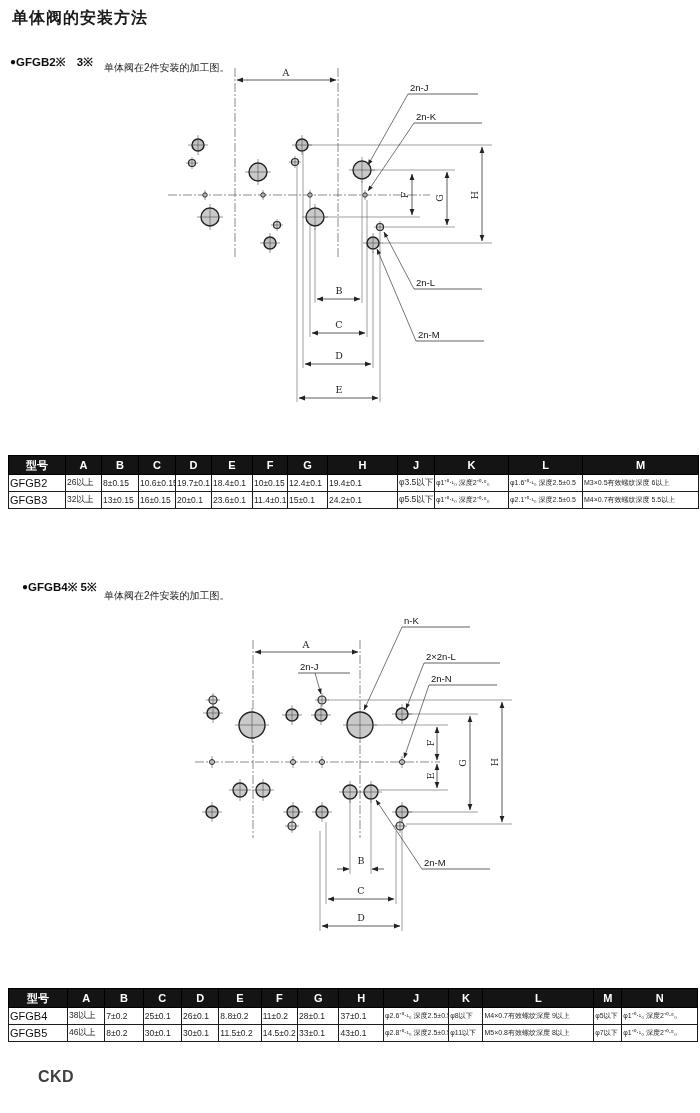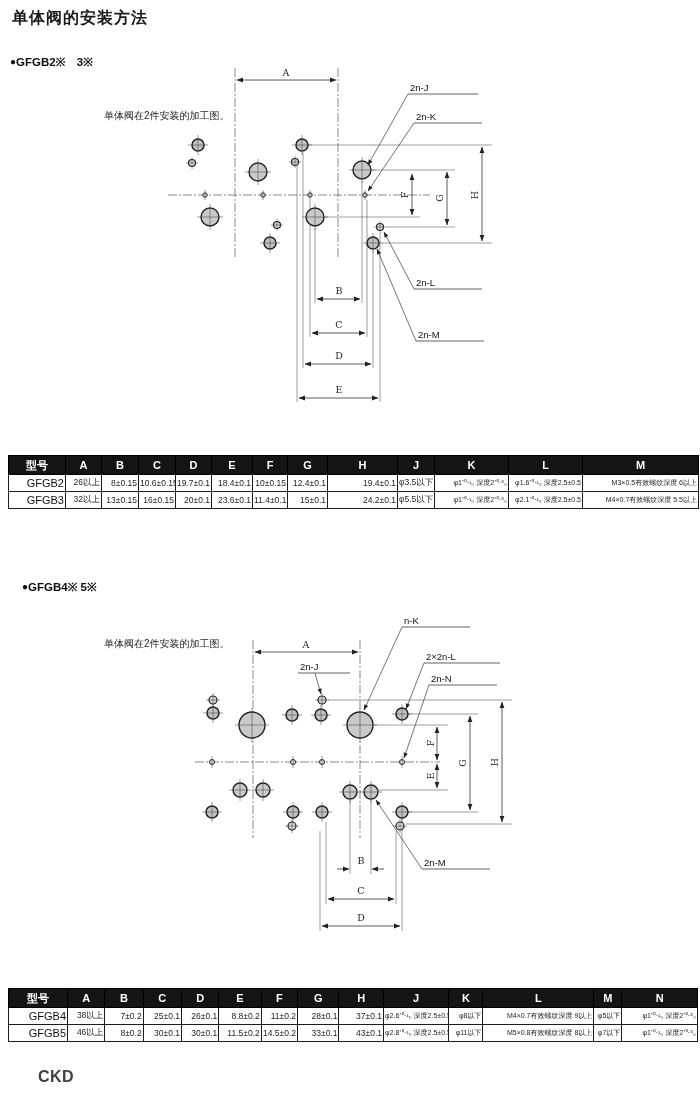--- a/index.html
+++ b/index.html
@@ -2,38 +2,38 @@
 <html><head>
 <meta charset="utf-8">
 <style>
   html,body{margin:0;padding:0;}
   body{width:700px;height:1113px;background:#ffffff;position:relative;
        font-family:"Liberation Sans",sans-serif;color:#1a1a1a;overflow:hidden;}
   .abs{position:absolute;}
   #page-title{left:12px;top:8px;font-family:Liberation Sans, sans-serif;font-size:16px;font-weight:bold;letter-spacing:1px;}
   .sec-head{font-size:11.5px;font-weight:bold;color:#0d0d0d;margin-top:22px;}
   .sec-head .bullet{font-size:10px;vertical-align:1px;}
-  .caption{font-size:10px;color:#222;margin-top:48px;}
+  .caption{font-size:10px;color:#222;}
   svg{display:block;}
   svg .cl{stroke:#5a5a5a;stroke-width:0.7;stroke-dasharray:9 2 2 2;fill:none;}
   svg .ext{stroke:#5f5f5f;stroke-width:0.6;fill:none;}
   svg .dim{stroke:#333;stroke-width:0.8;fill:none;}
   svg .lead{stroke:#3a3a3a;stroke-width:0.7;fill:none;}
   svg .ul{stroke:#3a3a3a;stroke-width:0.8;fill:none;}
   svg circle.big{fill:#c9c9c9;stroke:#222;stroke-width:1.4;}
   svg circle.med{fill:#c2c2c2;stroke:#222;stroke-width:1.5;}
   svg circle.sml{fill:#d8d8d8;stroke:#222;stroke-width:1.2;}
   svg circle.tny{fill:#e2e2e2;stroke:#222;stroke-width:1;}
   svg .ch{stroke:#444;stroke-width:0.55;fill:none;}
   svg text.dl{font-family:"DejaVu Serif",serif;font-size:9.5px;fill:#222;}
   svg text.co{font-family:"Liberation Sans",sans-serif;font-size:9.5px;fill:#111;}
   table{border-collapse:collapse;table-layout:fixed;width:690px;background:#fff;padding-left:28px;}
   th{background:#141414;color:#fff;font-size:11px;font-weight:bold;border:1px solid #000;
      height:18px;padding:0;font-family:"Liberation Sans",sans-serif;}
-  td{border:1px solid #1c1c1c;text-align:right;vertical-align:middle;font-size:8.5px;color:#242424;
+  td{border:1px solid #1c1c1c;text-align:left;vertical-align:middle;font-size:8.5px;color:#242424;
      height:16px;padding:0 1px;white-space:nowrap;overflow:hidden;}
   td.model{font-size:11px;color:#0f0f0f;}
   td.sm{font-size:7px;}
   #ckd-logo{left:38px;top:1068px;font-size:16px;font-weight:bold;color:#404040;letter-spacing:0.5px;}
 </style>
 </head>
 <body>
 
 <div id="page">
 

